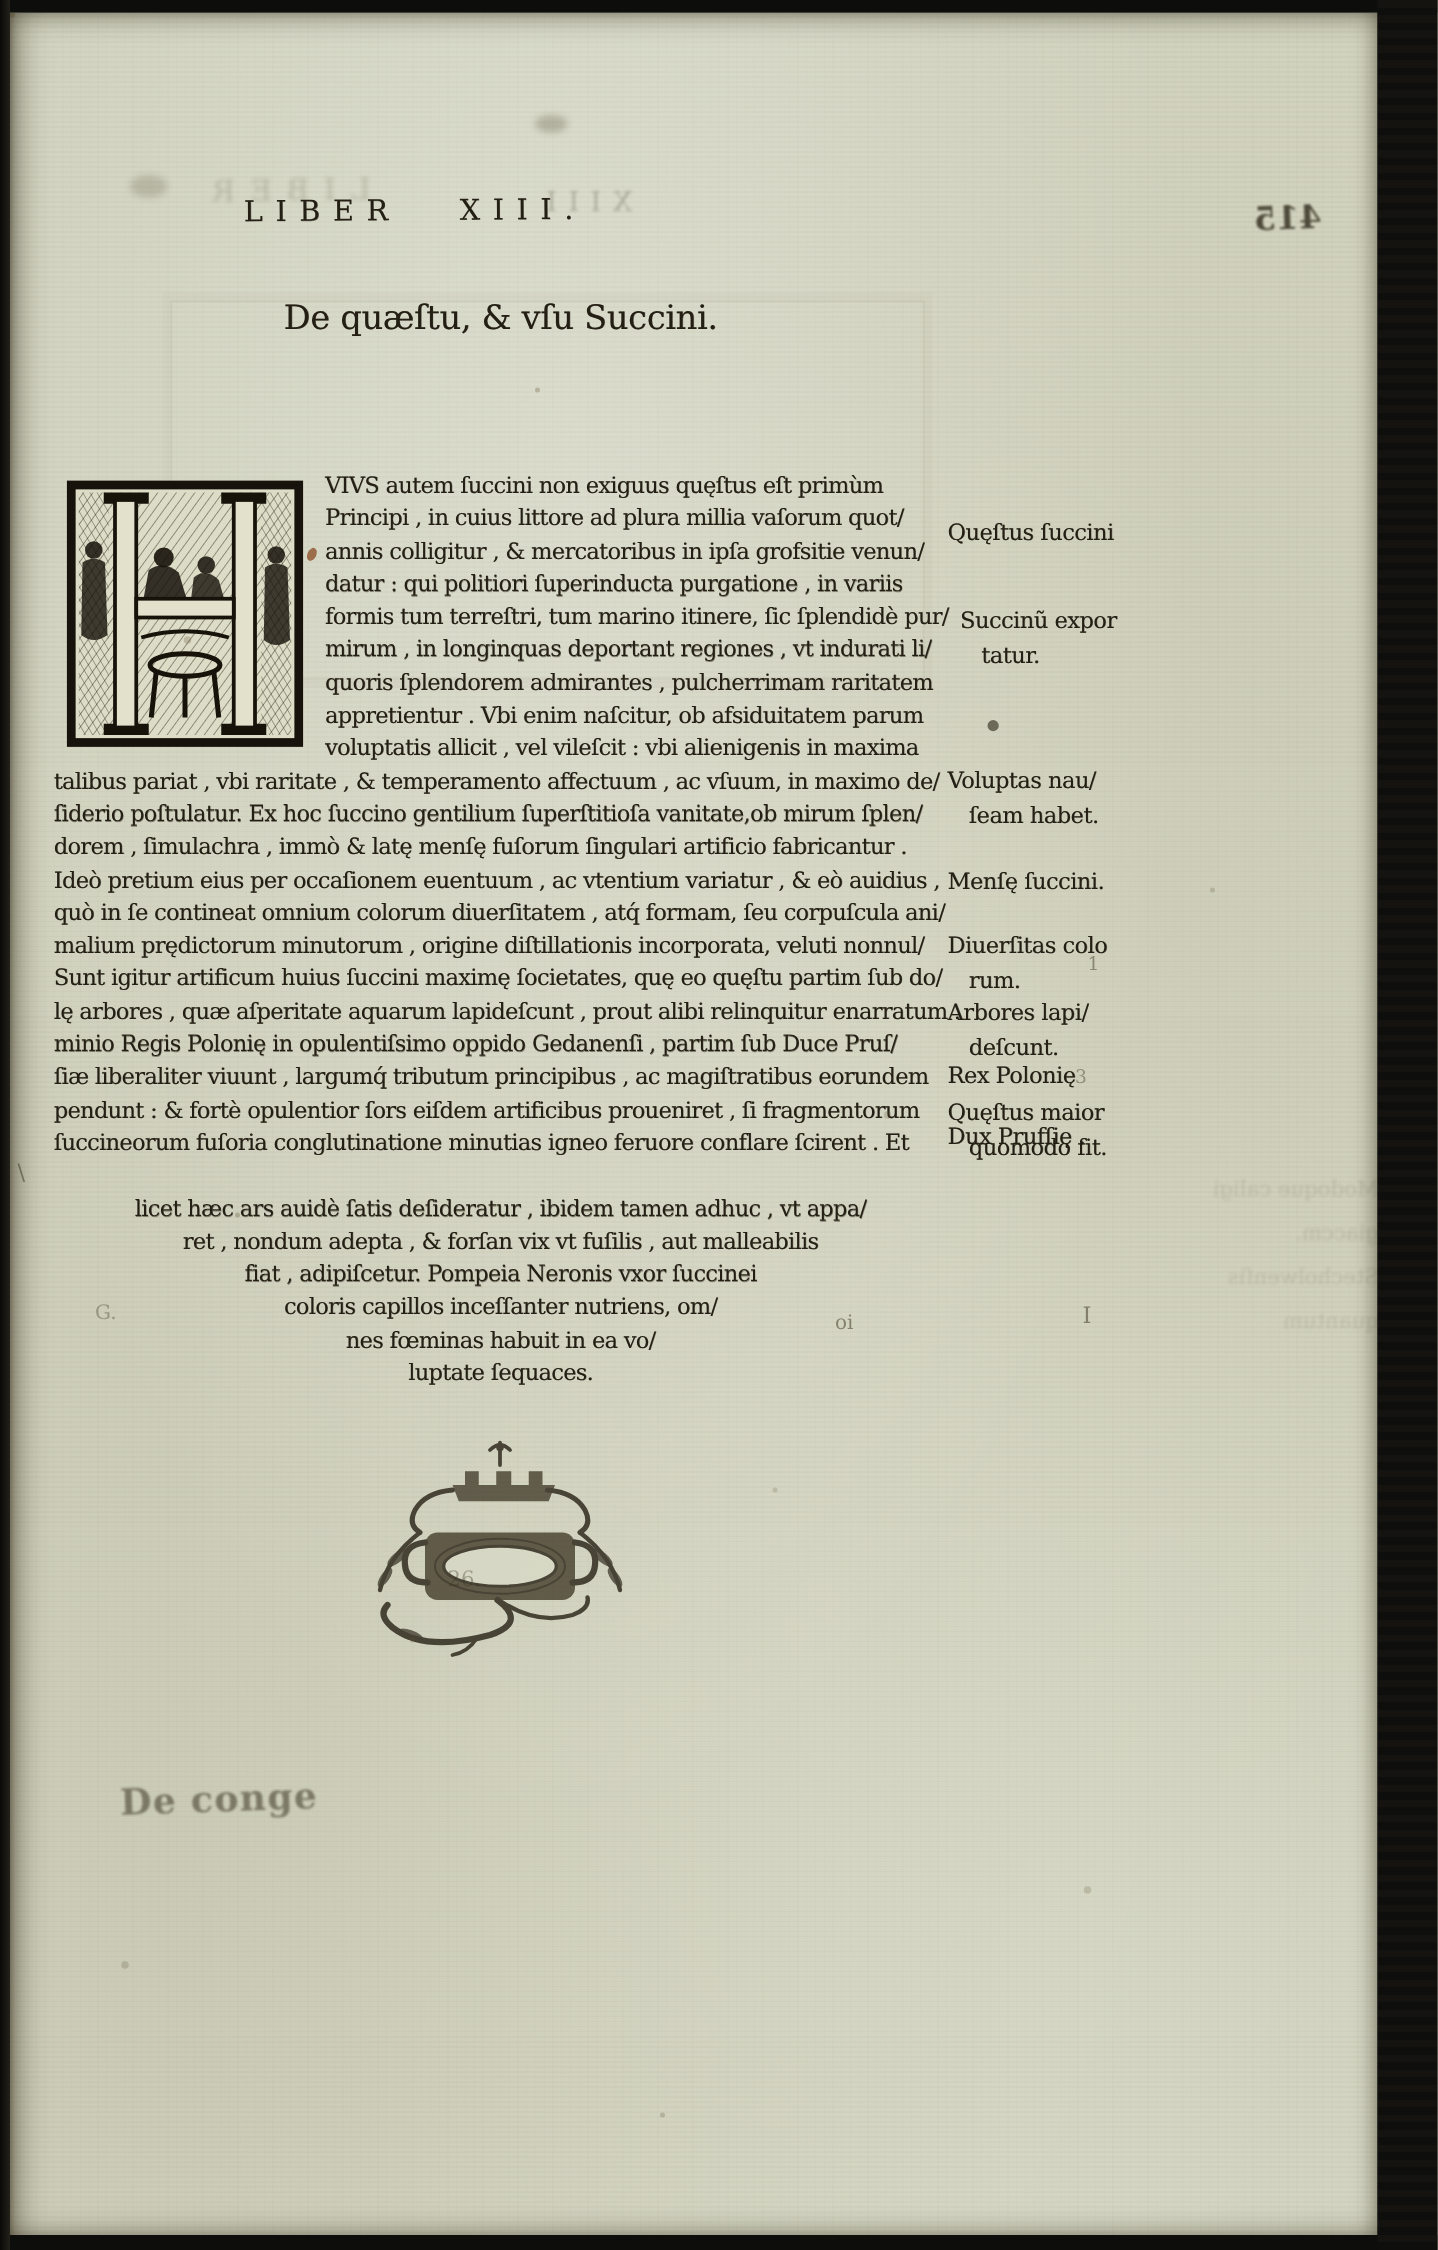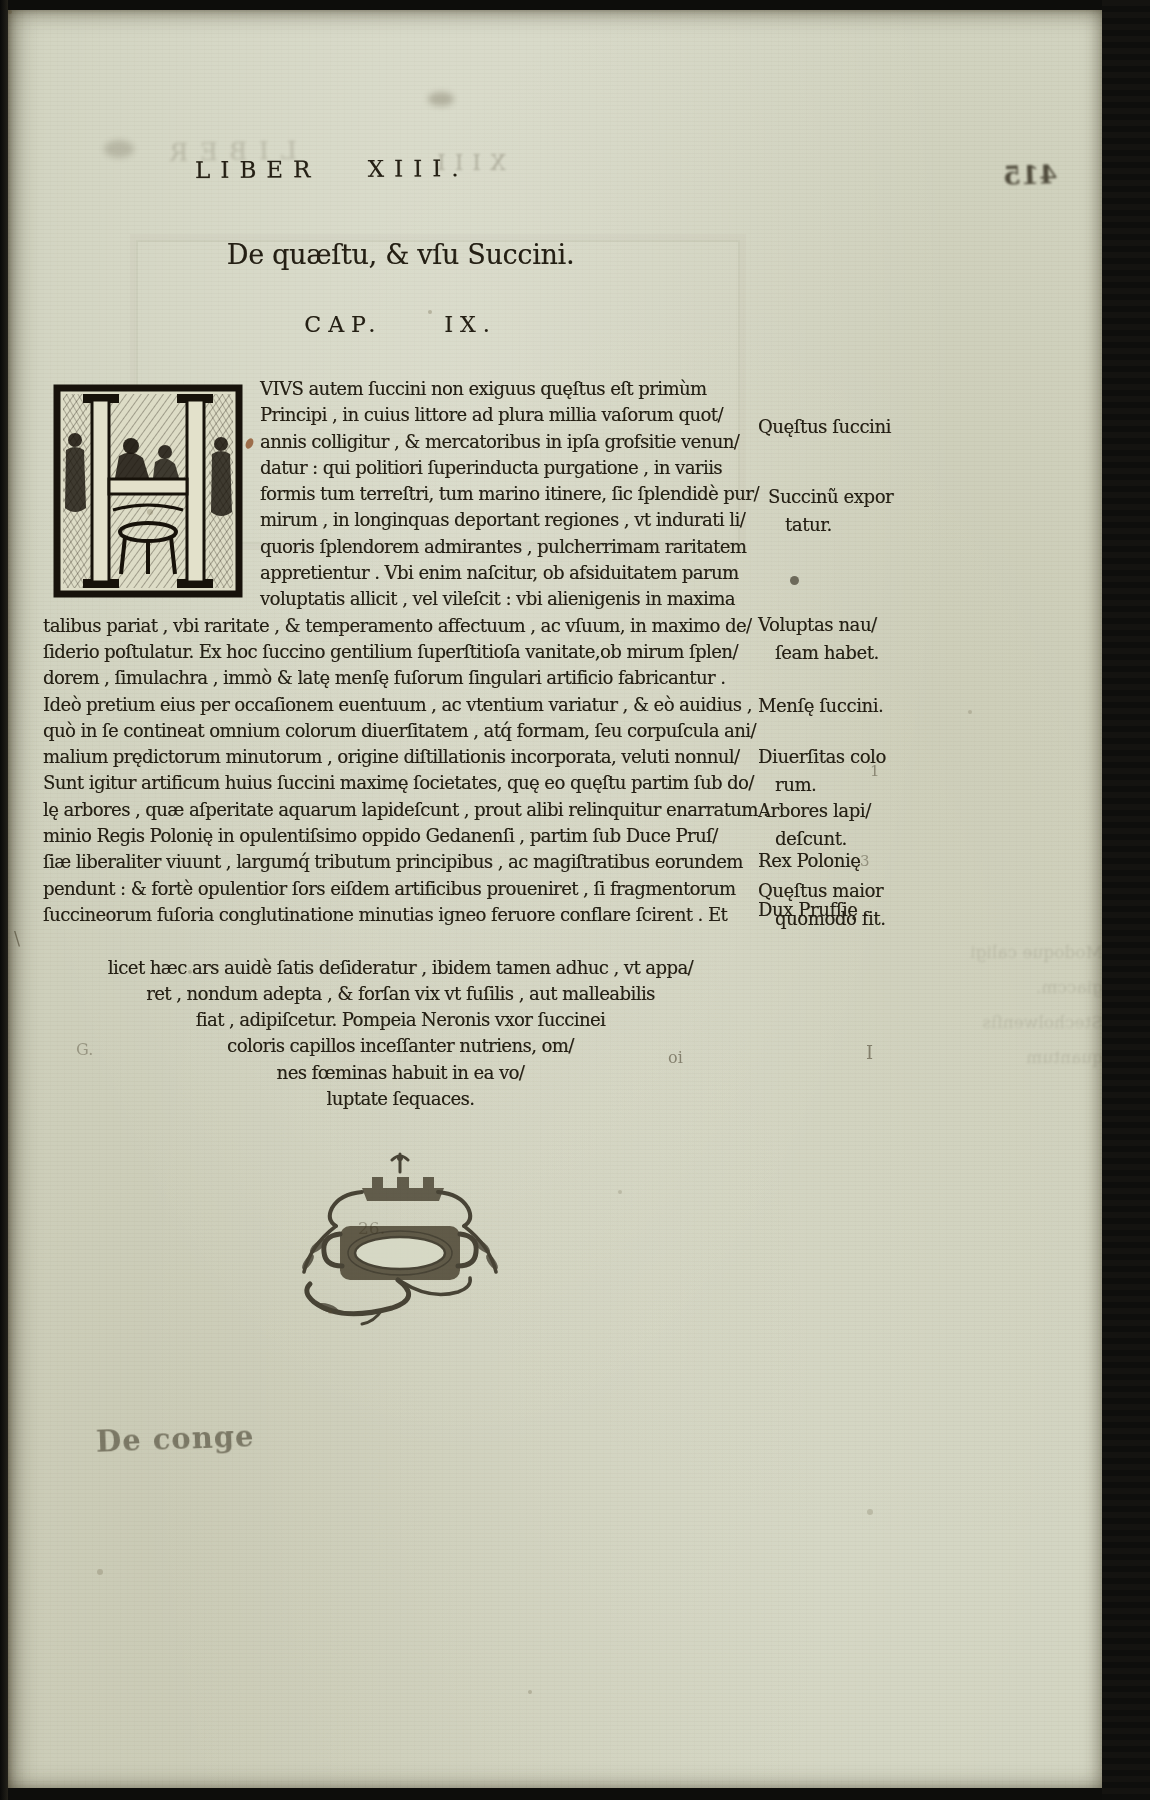--- a/index.html
+++ b/index.html
@@ -113,21 +113,20 @@
   <div class="paper">
 
     <div class="abs nowrap running-head-ghost">LIBER</div>
     <div class="abs nowrap running-head-ghost2">XIII</div>
     <div class="abs ghost-frame"></div>
 
     <div class="abs nowrap ink running-head">LIBER XIII.</div>
     <div class="abs nowrap pagenum-ghost">415</div>
 
     <div class="abs ink chapter-title">De quæſtu, &amp; vſu Succini.</div>
-    <div class="abs ink chapter-number">CAP. IX.</div>
 
     <div class="abs initial-wrap">
       <svg width="190" height="218" viewBox="0 0 190 218" xmlns="http://www.w3.org/2000/svg">
         <defs>
           <pattern id="hatch" width="6" height="6" patternUnits="userSpaceOnUse" patternTransform="rotate(36)">
             <line x1="0" y1="0" x2="0" y2="6" stroke="#241d12" stroke-width="1.5"></line>
           </pattern>
           <pattern id="hatch2" width="5" height="5" patternUnits="userSpaceOnUse" patternTransform="rotate(-30)">
             <line x1="0" y1="0" x2="0" y2="5" stroke="#241d12" stroke-width="1.1"></line>
           </pattern>
@@ -270,21 +269,21 @@
     </div>
 
     <div class="abs st-bottomleft nowrap">De conge</div>
 
     <span class="mark" style="left:852px;top:842px;font-size:15px;opacity:0.4;">3</span>
     <span class="mark" style="left:858px;top:1032px;font-size:18px;opacity:0.5;">I</span>
     <span class="mark" style="left:660px;top:1038px;font-size:16px;opacity:0.5;">oi</span>
     <span class="mark" style="left:68px;top:1030px;font-size:16px;opacity:0.35;">G.</span>
     <span class="mark" style="left:862px;top:752px;font-size:15px;opacity:0.45;">1</span>
     <span class="mark" style="left:6px;top:918px;font-size:18px;opacity:0.5;">\</span>
-    <span class="mark" style="left:350px;top:1208px;font-size:17px;opacity:0.35;filter:blur(0.5px);">26.</span>
+    <span class="mark" style="left:350px;top:1244px;font-size:17px;opacity:0.35;filter:blur(0.5px);">26.</span>
 
     <div class="fleck" style="left:238px;top:428px;width:7px;height:11px;background:#8a4a22;opacity:0.75;transform:rotate(25deg);"></div>
     <div class="fleck" style="left:782px;top:566px;width:9px;height:9px;background:#2b2518;opacity:0.6;filter:blur(0.5px);"></div>
     <div class="fleck" style="left:420px;top:82px;width:26px;height:14px;background:#433a24;opacity:0.25;filter:blur(3px);"></div>
     <div class="fleck" style="left:96px;top:130px;width:30px;height:18px;background:#3a321e;opacity:0.18;filter:blur(3px);"></div>
     <div class="speckles"></div>
 
   </div>
 
   <div class="edge edge-top"></div>

